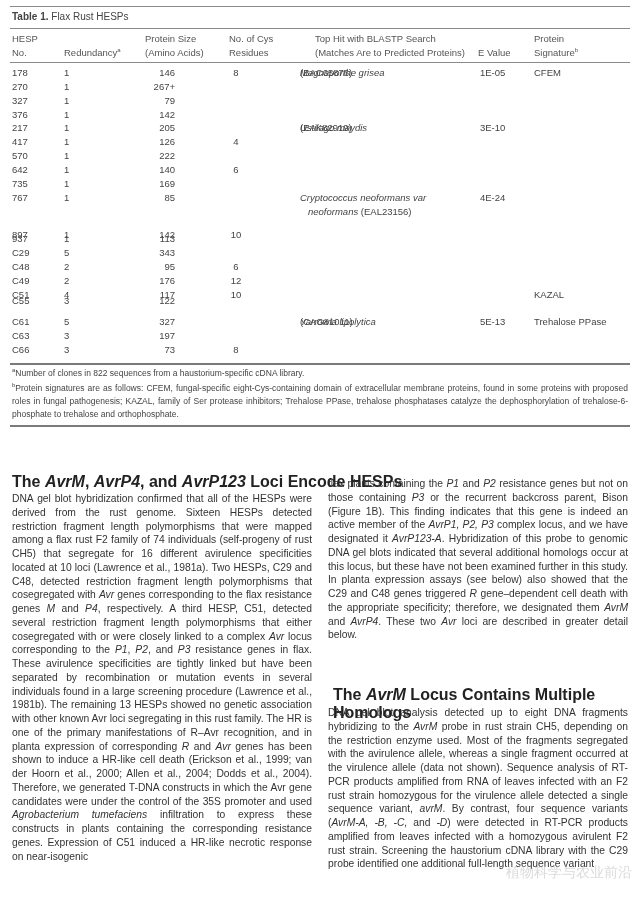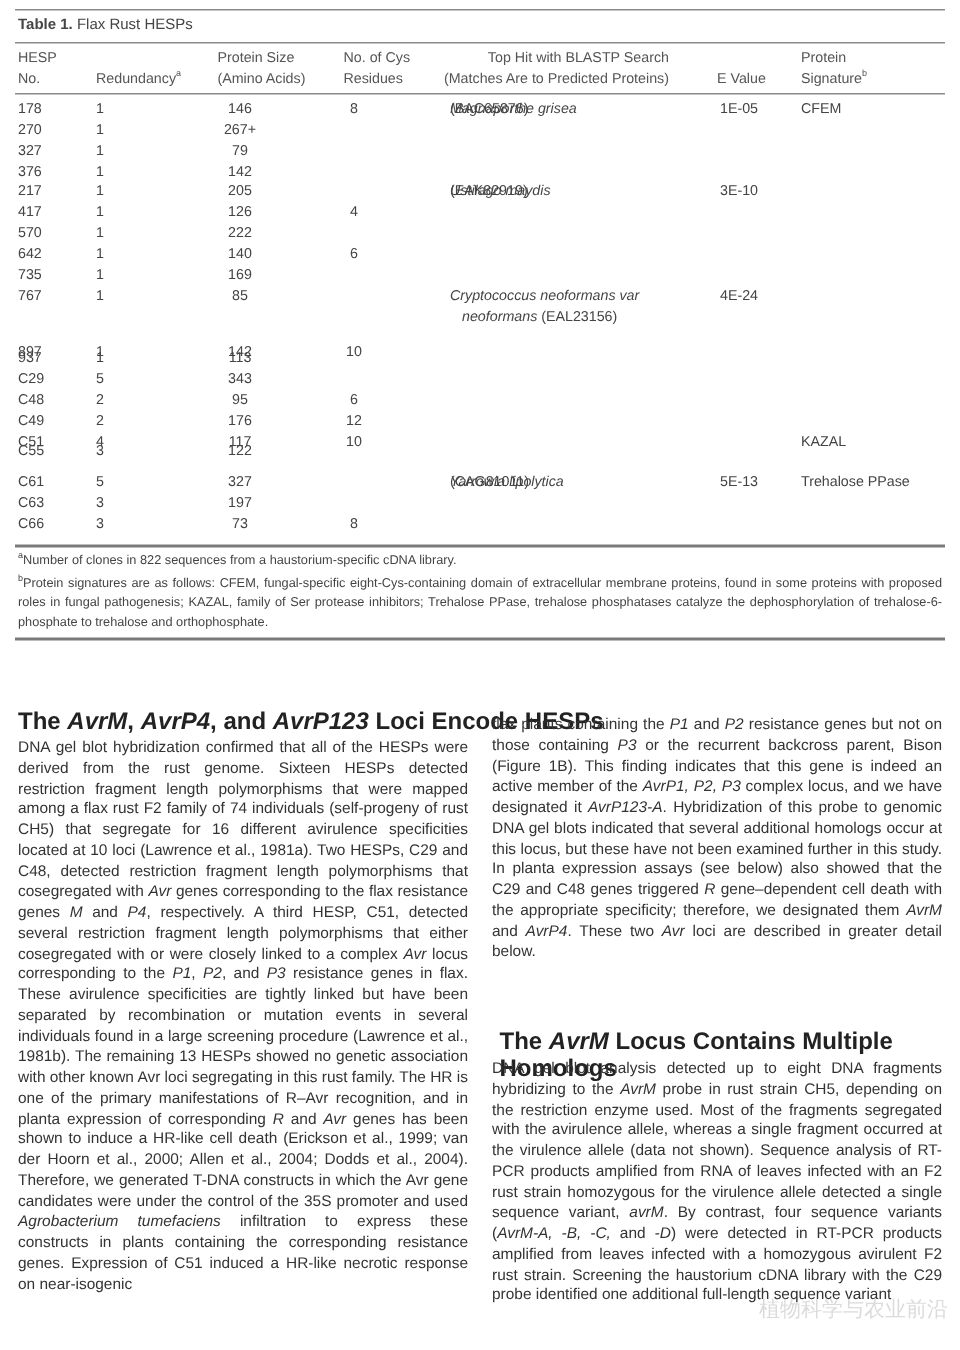--- a/index.html
+++ b/index.html
@@ -11,21 +11,21 @@
   .rule.thick { height: 2px; }
   .rule.thin { height: 1px; background: #8a8a8a; }
   .tbl-title { position: absolute; left: 12px; top: 11px; font-size: 10px; color: #444; }
   .tbl-title b { font-weight: bold; }
   .th { position: absolute; font-size: 9.5px; line-height: 14px; color: #555; white-space: pre-line; }
   sup { font-size: 6px; vertical-align: super; line-height: 0; }
   .row { position: absolute; left: 0; width: 640px; height: 14px; font-size: 9.5px; color: #444; }
   .row span { position: absolute; top: 0; white-space: nowrap; }
   .c-no { left: 12px; }
   .c-red { left: 64px; }
-  .c-size { left: 145px; width: 30px; text-align: center; }
+  .c-size { left: 145px; width: 30px; text-align: right; }
   .c-cys { left: 224px; width: 24px; text-align: center; }
   .c-hit { left: 300px; font-style: italic; }
   .c-hit .acc { font-style: normal; }
   .c-ev { left: 480px; }
   .c-sig { left: 534px; }
   .hit2 { position: absolute; left: 308px; font-size: 9.5px; color: #444; font-style: italic; }
   .hit2 .acc { font-style: normal; }
   .fn { position: absolute; left: 12px; right: 12px; font-size: 8.5px; line-height: 13px; color: #444; text-align: justify; }
   .section-h { position: absolute; font-size: 16px; font-weight: bold; color: #222; }
   .section-h i { font-style: italic; }
@@ -43,21 +43,21 @@
 </div>
 <div class="rule thin" style="top:28px;"></div>
 
 <div class="th" style="left:12px; top:32px;">HESP
 No.</div>
 <div class="th" style="left:64px; top:46px;"><span>Redundancy</span><sup>a</sup></div>
 <div class="th" style="left:145px; top:32px;">Protein Size
 (Amino Acids)</div>
 <div class="th" style="left:229px; top:32px;">No. of Cys
 Residues</div>
-<div class="th" style="left:296px; top:32px;text-align:right;">Top Hit with BLASTP Search
+<div class="th" style="left:315px; top:32px;">Top Hit with BLASTP Search
 (Matches Are to Predicted Proteins)</div>
 <div class="th" style="left:478px; top:46px;">E Value</div>
 <div class="th" style="left:534px; top:32px;"><span>Protein
 Signature</span><sup>b</sup></div>
 <div class="rule thin" style="top:62px;"></div>
 
 <div id="table-body">
     <div class="row" style="top: 67px;">
       <span class="c-no">178</span>
       <span class="c-red">1</span>

